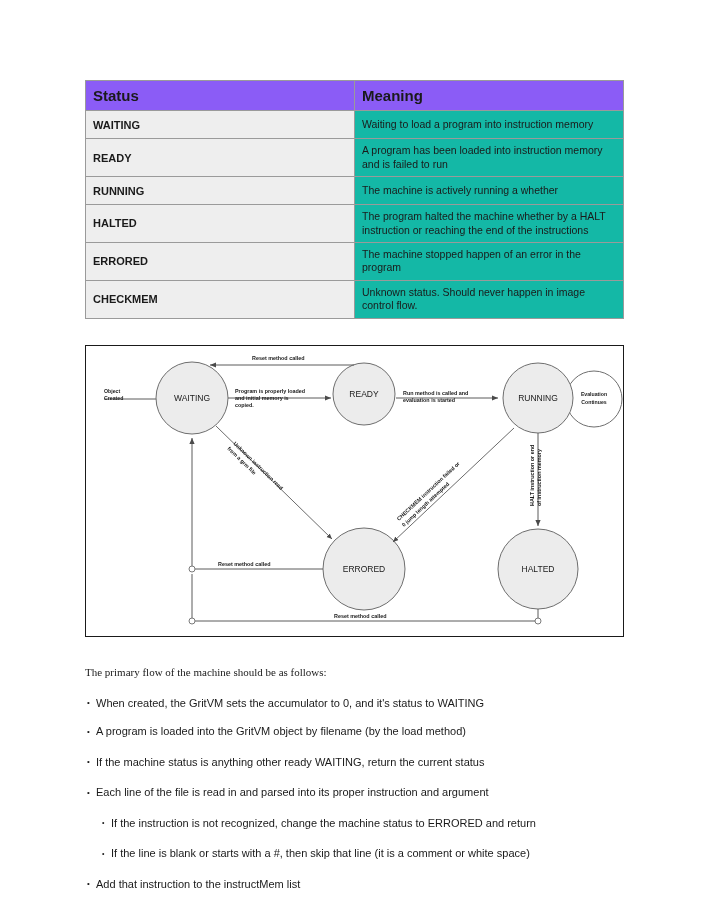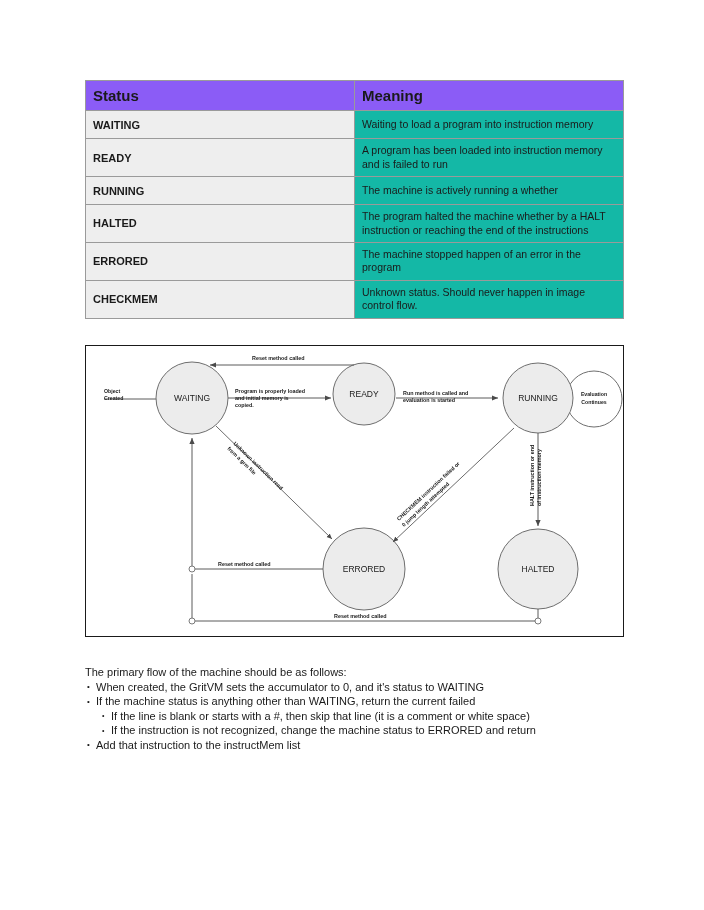--- a/index.html
+++ b/index.html
@@ -103,30 +103,31 @@
 
   
   .flow {
     position: absolute;
     left: 85px;
     top: 665px;
     width: 545px;
     font-size: 11px;
     line-height: 14.5px;
   }
-  .flow .lead { margin: 0 0 0 0; white-space: nowrap; }
+  .flow .lead { margin: 0 0 0 0; white-space: nowrap; font-family: Liberation Serif, serif; }
   .flow ul {
     list-style: none;
     margin: 0;
     padding: 0;
   }
   .flow li {
     position: relative;
     padding-left: 11px;
     white-space: nowrap;
+    margin-top: 16px;
   }
   .flow li::before {
     content: "\2022";
     position: absolute;
     left: 2px;
     top: -0.5px;
     font-size: 8px;
     line-height: 15px;
   }
   .flow li.sub {
@@ -279,20 +280,22 @@
         <circle cx="106" cy="275" r="3" fill="#ffffff" stroke="#7a7a7a" stroke-width="1"></circle>
         <text class="edgelabel" x="248" y="272">Reset method called</text>
       </g>
     </svg>
   </div>
 
   <div class="flow">
     <div class="lead">The primary flow of the machine should be as follows:</div>
     <ul>
       <li>When created, the GritVM sets the accumulator to 0, and it's status to WAITING</li>
-      <li>If the machine status is anything other than WAITING, return the current failed</li>
+      <li class="gap">A program is loaded into the GritVM object by filename (by the load method)</li>
+      <li>If the machine status is anything other ready WAITING, return the current status</li>
+      <li>Each line of the file is read in and parsed into its proper instruction and argument</li>
+      <li class="sub">If the instruction is not recognized, change the machine status to ERRORED and return</li>
       <li class="sub">If the line is blank or starts with a #, then skip that line (it is a comment or white space)</li>
-      <li class="sub">If the instruction is not recognized, change the machine status to ERRORED and return</li>
       <li>Add that instruction to the instructMem list</li>
     </ul>
   </div>
 
 </div>
 
 </body></html>

